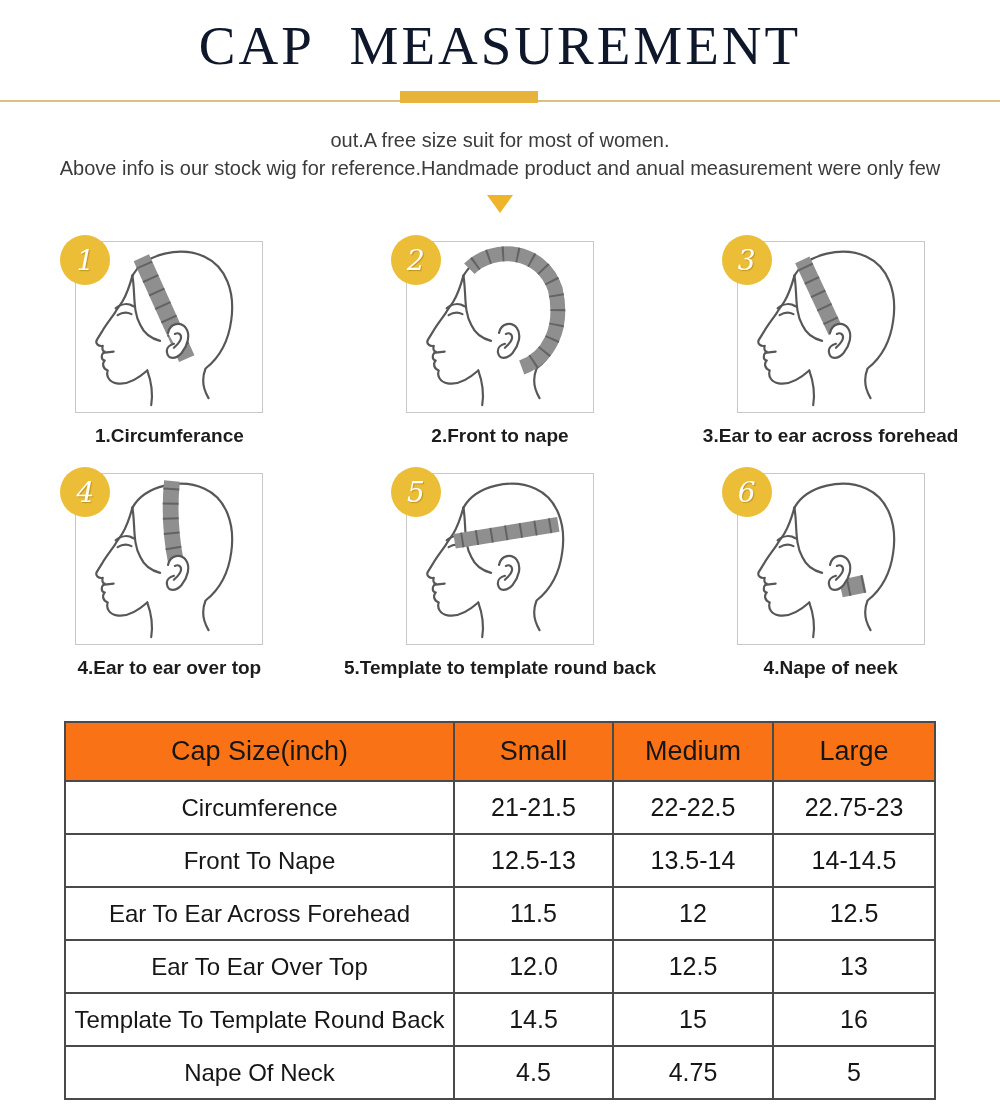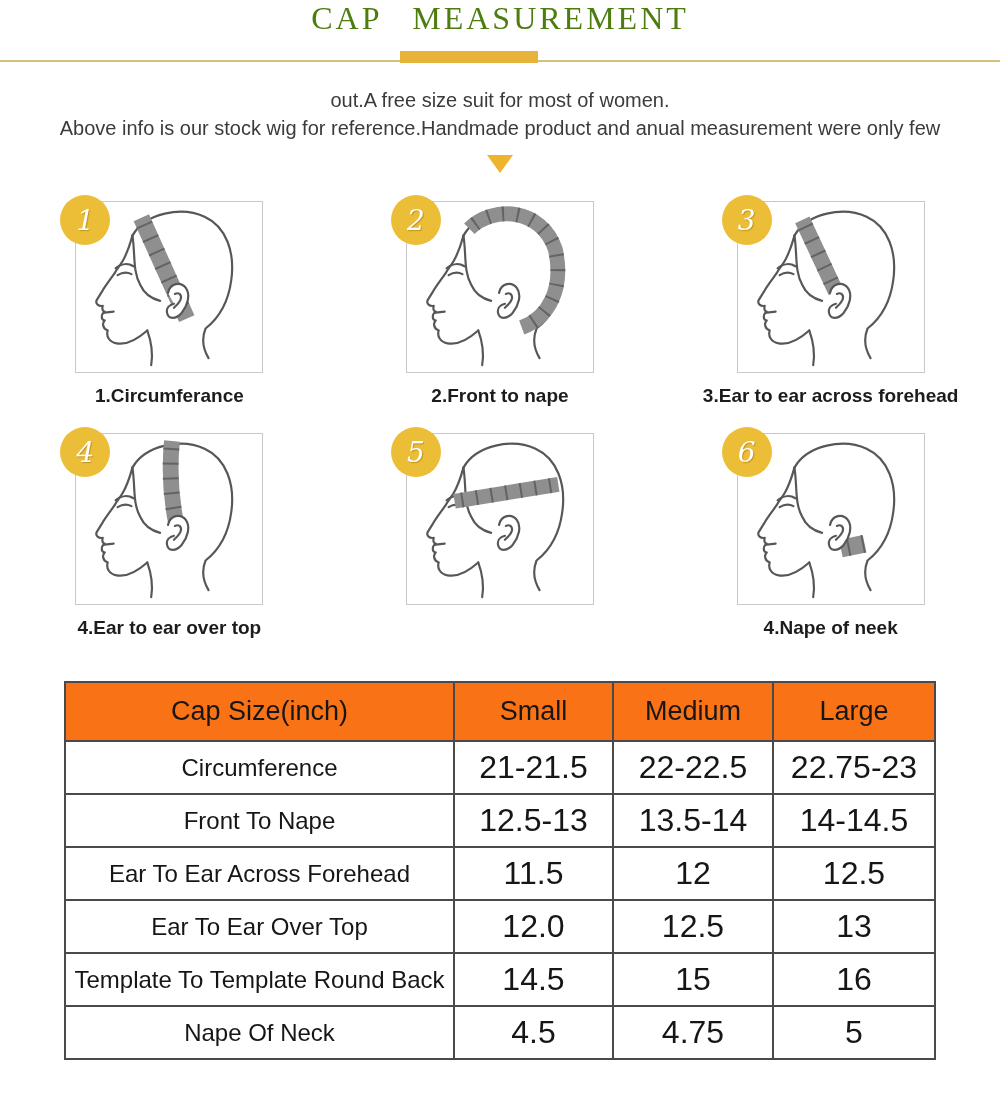--- a/index.html
+++ b/index.html
@@ -1,21 +1,21 @@
 <!DOCTYPE html>
 <html><head>
 <meta charset="utf-8">
 <style>
   html,body{margin:0;padding:0;background:#ffffff;}
   .page{width:1000px;height:1111px;position:relative;background:#ffffff;overflow:hidden;
         font-family:"Liberation Sans",sans-serif;color:#222;}
 
   
-  .title{text-align:center;font-family:"Liberation Serif",serif;
-         font-size:32px;font-weight:400;letter-spacing:3px;word-spacing:20px;color:#4d7c0f;}
+  .title{padding-top:14px;text-align:center;font-family:"Liberation Serif",serif;
+         font-size:55px;font-weight:400;letter-spacing:3px;word-spacing:20px;color:#0f172a;}
   .divider{position:relative;height:13px;margin-top:14px;}
   .divider-line{position:absolute;left:0;right:0;top:9px;height:2px;background:#d9c17c;}
   .divider-bar{position:absolute;left:400px;top:0;width:138px;height:12px;background:#e7b33a;}
   .intro{margin-top:22px;text-align:center;font-size:20px;line-height:28px;color:#3b3b3b;}
   .arrow-down{width:0;height:0;margin:13px auto 0;
               border-left:13px solid transparent;border-right:13px solid transparent;
               border-top:18px solid #eeb52c;}
 
   
   .grid{width:992px;margin:28px auto 0;display:grid;grid-template-columns:repeat(3,1fr);
@@ -31,21 +31,21 @@
   .ear-fill{fill:#ffffff;}
   .tape{fill:none;stroke:#8f8f8f;}
   .tape-ticks{fill:none;stroke:#636363;stroke-dasharray:2 13;stroke-dashoffset:-7;}
   .caption{margin-top:12px;font-size:19px;font-weight:700;color:#1c1c1c;white-space:nowrap;}
 
   
   .size-table{width:870px;margin:42px auto 0;border-collapse:collapse;table-layout:fixed;}
   .size-table th,.size-table td{border:2px solid #4a4a4a;text-align:center;
          vertical-align:middle;color:#161616;padding:0;}
   .size-table th{height:57px;background:#f97316;font-size:27px;font-weight:400;}
-  .size-table td{height:51px;font-size:32px;}
+  .size-table td{height:51px;font-size:25px;}
   .size-table td:first-child{font-size:24px;}
 </style>
 </head>
 <body>
 
 <svg width="0" height="0" style="position:absolute" aria-hidden="true">
   <defs>
     <g id="head-art" class="head-line">
       <path d="M57,34 C70,11 107,4 130,15 C152,25 161,51 157,79 C154,102 145,117 131,128 C127,138 128,148 134,158"></path>
       <path d="M57,34 C54,45 51,53 47,60 C44,65 41,68 39,72 C35,78 30,84 26,91 L21,99 C19,103 23,106 27,105 C26,108 27,111 29,111 C25,114 25,119 29,120 C26,123 27,128 32,130 C30,136 34,142 41,143 C51,145 63,138 72,130"></path>
@@ -135,20 +135,21 @@
     <div class="cell">
       <div class="head-box">
         <span class="badge">5</span>
         <svg class="head-svg" viewBox="0 0 186 170">
           <use href="#head-art"></use>
           <path class="tape" stroke-width="15" d="M48,68 L153,51"></path>
           <path class="tape-ticks" stroke-width="15" d="M48,68 L153,51"></path>
           <use href="#ear-art"></use>
         </svg>
       </div>
+      <div class="caption">5.Template to template round back</div>
     </div>
 
     <div class="cell">
       <div class="head-box">
         <span class="badge">6</span>
         <svg class="head-svg" viewBox="0 0 186 170">
           <use href="#head-art"></use>
           <path class="tape" stroke-width="18" d="M104,116 L128,111"></path>
           <path class="tape-ticks" stroke-width="18" d="M104,116 L128,111"></path>
           <use href="#ear-art"></use>

